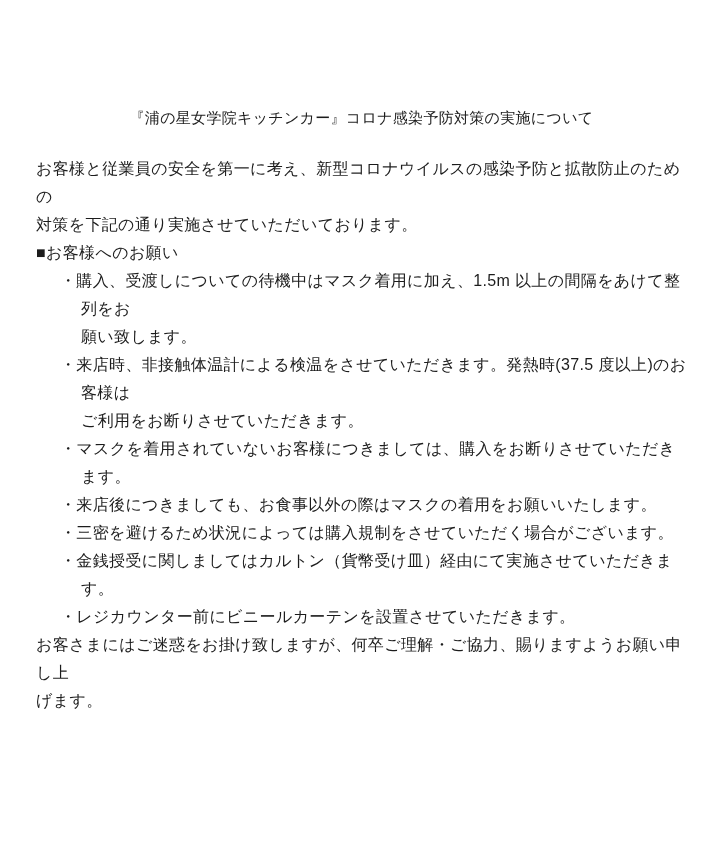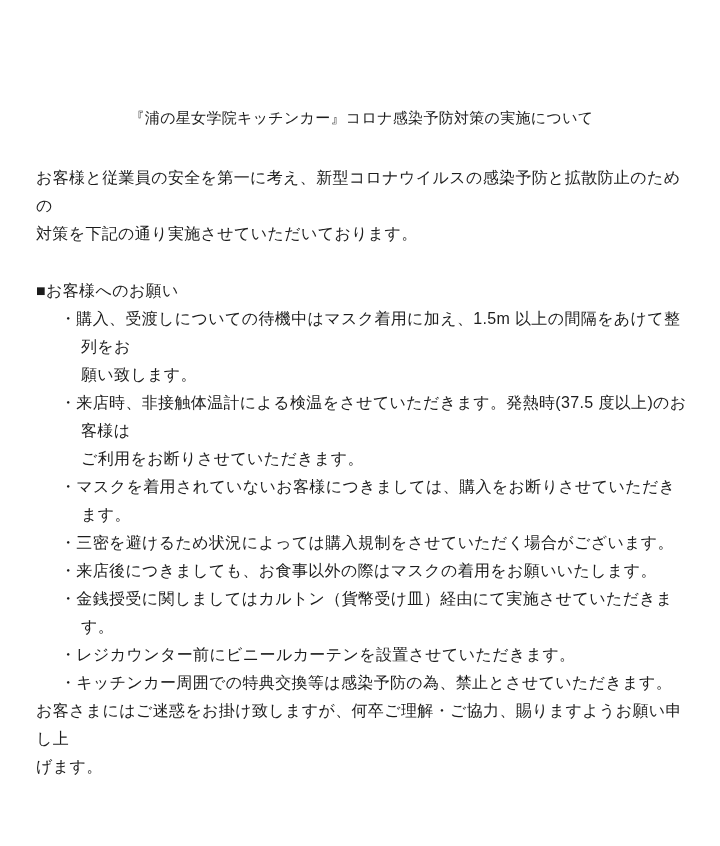--- a/index.html
+++ b/index.html
@@ -28,24 +28,23 @@
     text-align: center;
     white-space: pre-line;
   }
   .para {
     font-size: 16px;
     line-height: 28px;
     letter-spacing: 0.35px;
     white-space: pre-line;
   }
   .intro {
-    margin-top: 32px;
+    margin-top: 23px;
   }
   .section-heading {
-    margin-top: 29px;
     font-size: 16px;
     line-height: 28px;
     letter-spacing: 0.35px;
   }
   .bullet {
     font-size: 16px;
     line-height: 28px;
     letter-spacing: 0.35px;
     white-space: pre-line;
     padding-left: 21px;
@@ -69,23 +68,22 @@
   <div class="para intro">お客様と従業員の安全を第一に考え、新型コロナウイルスの感染予防と拡散防止のための
 対策を下記の通り実施させていただいております。</div>
 
   <div class="section-heading">■お客様へのお願い</div>
 
   <div class="bullet">・購入、受渡しについての待機中はマスク着用に加え、1.5m 以上の間隔をあけて整列をお
 願い致します。</div>
   <div class="bullet">・来店時、非接触体温計による検温をさせていただきます。発熱時(37.5 度以上)のお客様は
 ご利用をお断りさせていただきます。</div>
   <div class="bullet">・マスクを着用されていないお客様につきましては、購入をお断りさせていただきます。</div>
+  <div class="bullet">・来店後につきましても、お食事以外の際はマスクの着用をお願いいたします。</div>
   <div class="bullet">・三密を避けるため状況によっては購入規制をさせていただく場合がございます。</div>
-  <div class="bullet">・来店後につきましても、お食事以外の際はマスクの着用をお願いいたします。</div>
   <div class="bullet">・金銭授受に関しましてはカルトン（貨幣受け皿）経由にて実施させていただきます。</div>
   <div class="bullet">・レジカウンター前にビニールカーテンを設置させていただきます。</div>
-  <div class="bullet">・キッチンカー周囲での特典交換等は感染予防の為、禁止とさせていただきます。</div>
 
 
   <div class="para closing">お客さまにはご迷惑をお掛け致しますが、何卒ご理解・ご協力、賜りますようお願い申し上
 げます。</div>
 
 </div>
 
 </body></html>

